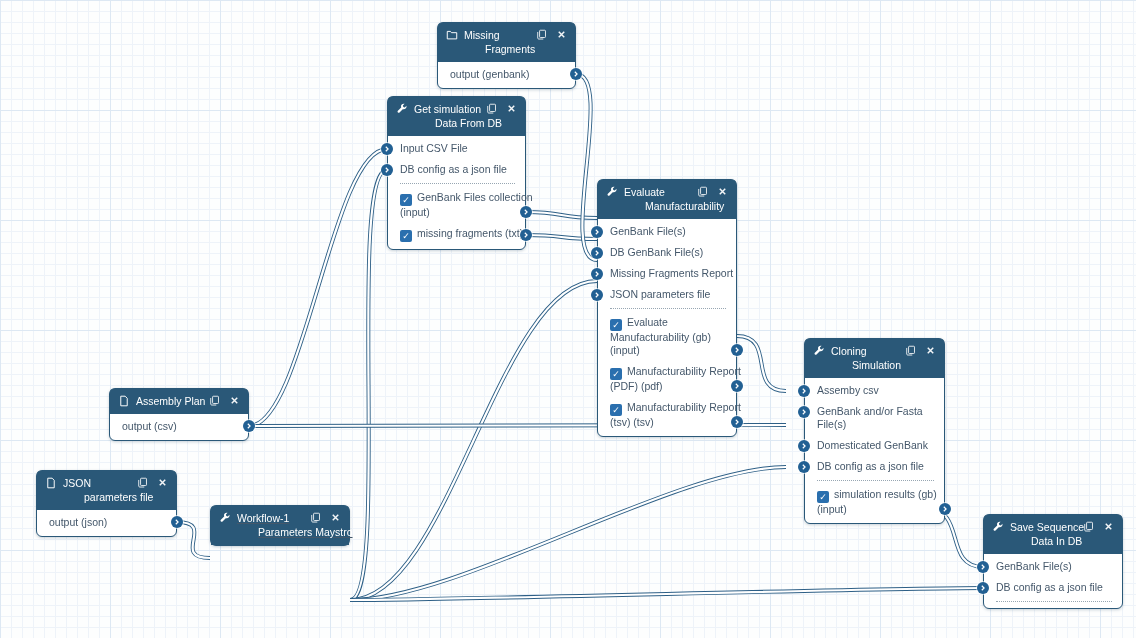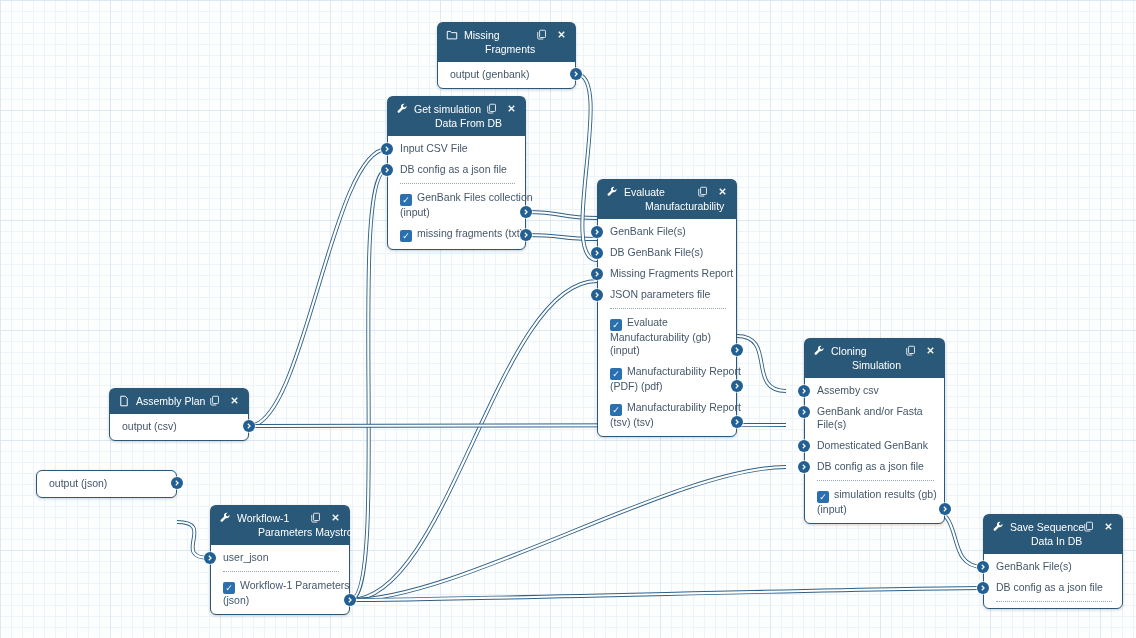--- a/index.html
+++ b/index.html
@@ -307,32 +307,60 @@
           <div class="line">output (csv)</div>
           <span class="dot out">
             <svg viewBox="0 0 16 16" width="8" height="8">
               <path d="M5.6 3.6L10.1 8l-4.5 4.4" fill="none" stroke="#fff" stroke-width="2.4"></path>
             </svg>
           </span>
         </div>
       </div>
     </div>
     <div class="node" style="left: 36px; top: 470px; width: 139px;">
+      <div class="node-header">
+        <div class="hdr-line1">
+          <span class="title-icon">
+            <svg viewBox="0 0 16 16" width="12" height="12">
+              <path d="M3.7 1.6h5.8l2.8 2.8v10H3.7z" fill="none" stroke="#fff" stroke-width="1.3"></path>
+            </svg>
+          </span>
+          <span>JSON</span>
+        </div>
+        <div class="hdr-line">parameters file</div>
+        <span class="hdr-actions">
+          <span class="icon-btn">
+            <span class="title-icon">
+              <svg viewBox="0 0 16 16" width="11" height="11">
+                <rect x="5.2" y="1.8" width="8.6" height="10.6" rx="1.2" fill="none" stroke="#fff" stroke-width="1.3"></rect>
+                <path d="M10.6 14.6H3.9c-.8 0-1.4-.6-1.4-1.4V4.3" fill="none" stroke="#fff" stroke-width="1.3"></path>
+              </svg>
+            </span>
+          </span>
+          <span class="icon-btn">
+            <span class="title-icon">
+              <svg viewBox="0 0 16 16" width="11" height="11">
+                <path d="M4 4l8 8M12 4l-8 8" stroke="#fff" stroke-width="2.1"></path>
+              </svg>
+            </span>
+          </span>
+        </span>
+      </div>
       <div class="node-body">
         <div class="row output">
           <div class="line">output (json)</div>
           <span class="dot out">
             <svg viewBox="0 0 16 16" width="8" height="8">
               <path d="M5.6 3.6L10.1 8l-4.5 4.4" fill="none" stroke="#fff" stroke-width="2.4"></path>
             </svg>
           </span>
         </div>
       </div>
     </div>
-    <div class="node" style="left: 210px; top: 505px; width: 138px;">
+    <div class="node" style="left: 210px; top: 505px; width: 138px; text-decoration: underline;">
       <div class="node-header">
         <div class="hdr-line1">
           <span class="title-icon">
             <svg viewBox="0 0 16 16" width="12" height="12">
               <path d="M13.9 3.7a3.7 3.7 0 0 1-4.9 4.5l-4.3 4.4a1.55 1.55 0 1 1-2.2-2.2L6.9 6A3.7 3.7 0 0 1 11.4 1.1L9.2 3.3l.5 2.1 2.1.5z" fill="#fff"></path>
             </svg>
           </span>
           <span>Workflow-1</span>
         </div>
         <div class="hdr-line">Parameters Maystro</div>
@@ -346,40 +374,20 @@
             </span>
           </span>
           <span class="icon-btn">
             <span class="title-icon">
               <svg viewBox="0 0 16 16" width="11" height="11">
                 <path d="M4 4l8 8M12 4l-8 8" stroke="#fff" stroke-width="2.1"></path>
               </svg>
             </span>
           </span>
         </span>
-      </div>
-      <div class="node-body">
-        <div class="row input">
-          <div class="line">user_json</div>
-          <span class="dot in">
-            <svg viewBox="0 0 16 16" width="8" height="8">
-              <path d="M5.6 3.6L10.1 8l-4.5 4.4" fill="none" stroke="#fff" stroke-width="2.4"></path>
-            </svg>
-          </span>
-        </div>
-        <div class="divider"></div>
-        <div class="row output">
-          <div class="line"><span class="checkbox">✓</span>Workflow-1 Parameters</div>
-          <div class="line">(json)</div>
-          <span class="dot out">
-            <svg viewBox="0 0 16 16" width="8" height="8">
-              <path d="M5.6 3.6L10.1 8l-4.5 4.4" fill="none" stroke="#fff" stroke-width="2.4"></path>
-            </svg>
-          </span>
-        </div>
       </div>
     </div>
     <div class="node" style="left: 804px; top: 338px; width: 139px;">
       <div class="node-header">
         <div class="hdr-line1">
           <span class="title-icon">
             <svg viewBox="0 0 16 16" width="12" height="12">
               <path d="M13.9 3.7a3.7 3.7 0 0 1-4.9 4.5l-4.3 4.4a1.55 1.55 0 1 1-2.2-2.2L6.9 6A3.7 3.7 0 0 1 11.4 1.1L9.2 3.3l.5 2.1 2.1.5z" fill="#fff"></path>
             </svg>
           </span>

